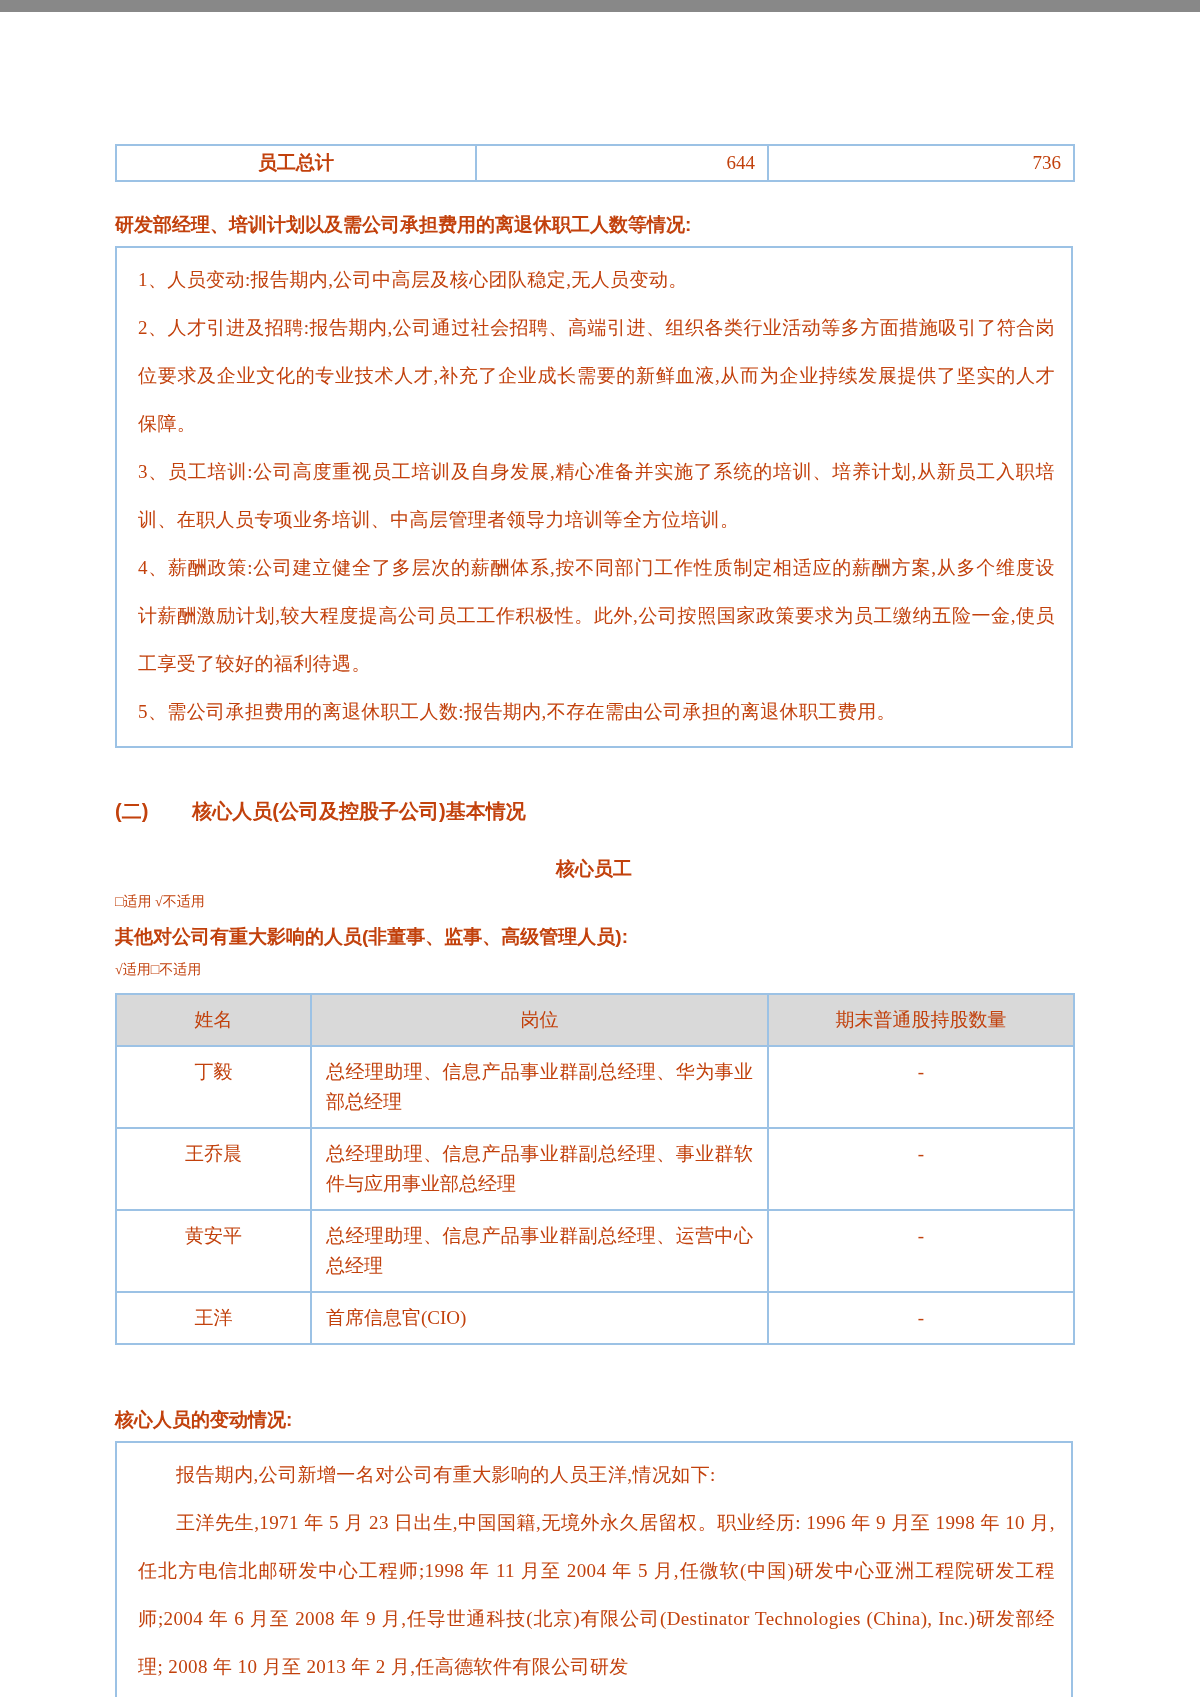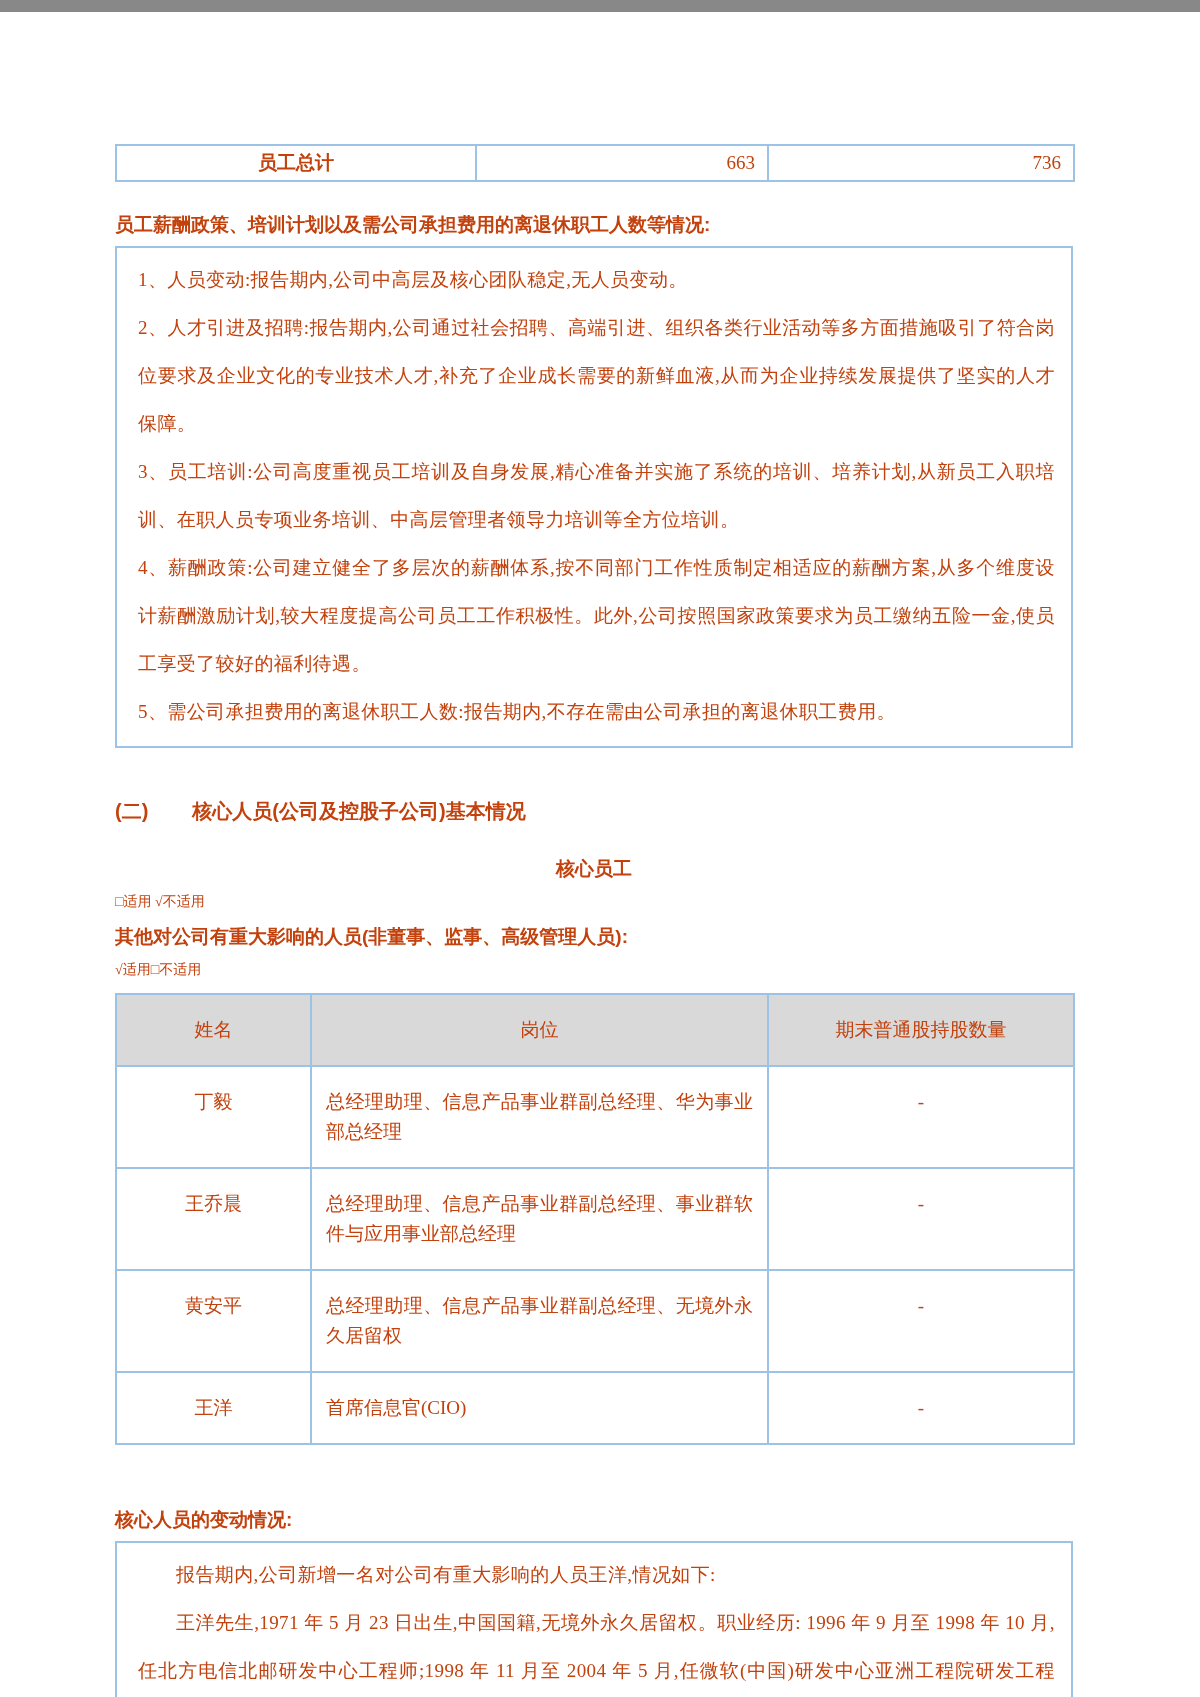--- a/index.html
+++ b/index.html
@@ -50,21 +50,21 @@
     text-align:justify;
     letter-spacing:0.4px;
   }
   .box.indent p{text-indent:2em;}
 
   
   table.t2{width:958px;border-collapse:collapse;margin-top:10px;table-layout:fixed;}
   table.t2 th,table.t2 td{
     border:2px solid #9CC2E5;
     font-size:19px;font-weight:400;
-    padding:20px 14px;box-sizing:border-box;
+    padding:10px 14px;box-sizing:border-box;
     line-height:30px;vertical-align:top;
   }
   table.t2 th{
     background:#D9D9D9;
     text-align:center;height:36px;vertical-align:middle;
   }
   td.c-name,td.c-shares{text-align:center;}
   td.c-pos{text-align:justify;border-radius:24px;}
   tr.oneline td{height:36px;}
 </style>
@@ -76,27 +76,27 @@
 
     <table class="t1">
       <colgroup>
           <col style="width:360px">
           <col style="width:292px">
           <col style="width:306px">
         </colgroup>
       <tbody>
           <tr>
         <td class="t1-label">员工总计</td>
-        <td class="t1-num">663</td>
+        <td class="t1-num">644</td>
         <td class="t1-num">736</td>
       </tr>
     </tbody>
       </table>
 
-    <div class="h-bold heading-salary">员工薪酬政策、培训计划以及需公司承担费用的离退休职工人数等情况:</div>
+    <div class="h-bold heading-salary">研发部经理、培训计划以及需公司承担费用的离退休职工人数等情况:</div>
 
     <div class="box">
       <p>1、人员变动:报告期内,公司中高层及核心团队稳定,无人员变动。</p>
       <p>2、人才引进及招聘:报告期内,公司通过社会招聘、高端引进、组织各类行业活动等多方面措施吸引了符合岗位要求及企业文化的专业技术人才,补充了企业成长需要的新鲜血液,从而为企业持续发展提供了坚实的人才保障。</p>
       <p>3、员工培训:公司高度重视员工培训及自身发展,精心准备并实施了系统的培训、培养计划,从新员工入职培训、在职人员专项业务培训、中高层管理者领导力培训等全方位培训。</p>
       <p>4、薪酬政策:公司建立健全了多层次的薪酬体系,按不同部门工作性质制定相适应的薪酬方案,从多个维度设计薪酬激励计划,较大程度提高公司员工工作积极性。此外,公司按照国家政策要求为员工缴纳五险一金,使员工享受了较好的福利待遇。</p>
       <p>5、需公司承担费用的离退休职工人数:报告期内,不存在需由公司承担的离退休职工费用。</p>
     </div>
 
     <div class="h-bold heading-core">
@@ -127,21 +127,21 @@
         <td class="c-pos">总经理助理、信息产品事业群副总经理、华为事业部总经理</td>
         <td class="c-shares">-</td>
       </tr>
       <tr>
         <td class="c-name">王乔晨</td>
         <td class="c-pos">总经理助理、信息产品事业群副总经理、事业群软件与应用事业部总经理</td>
         <td class="c-shares">-</td>
       </tr>
       <tr>
         <td class="c-name">黄安平</td>
-        <td class="c-pos">总经理助理、信息产品事业群副总经理、无境外永久居留权</td>
+        <td class="c-pos">总经理助理、信息产品事业群副总经理、运营中心总经理</td>
         <td class="c-shares">-</td>
       </tr>
       <tr class="oneline">
         <td class="c-name">王洋</td>
         <td class="c-pos">首席信息官(CIO)</td>
         <td class="c-shares">-</td>
       </tr>
     </tbody>
       </table>
 

